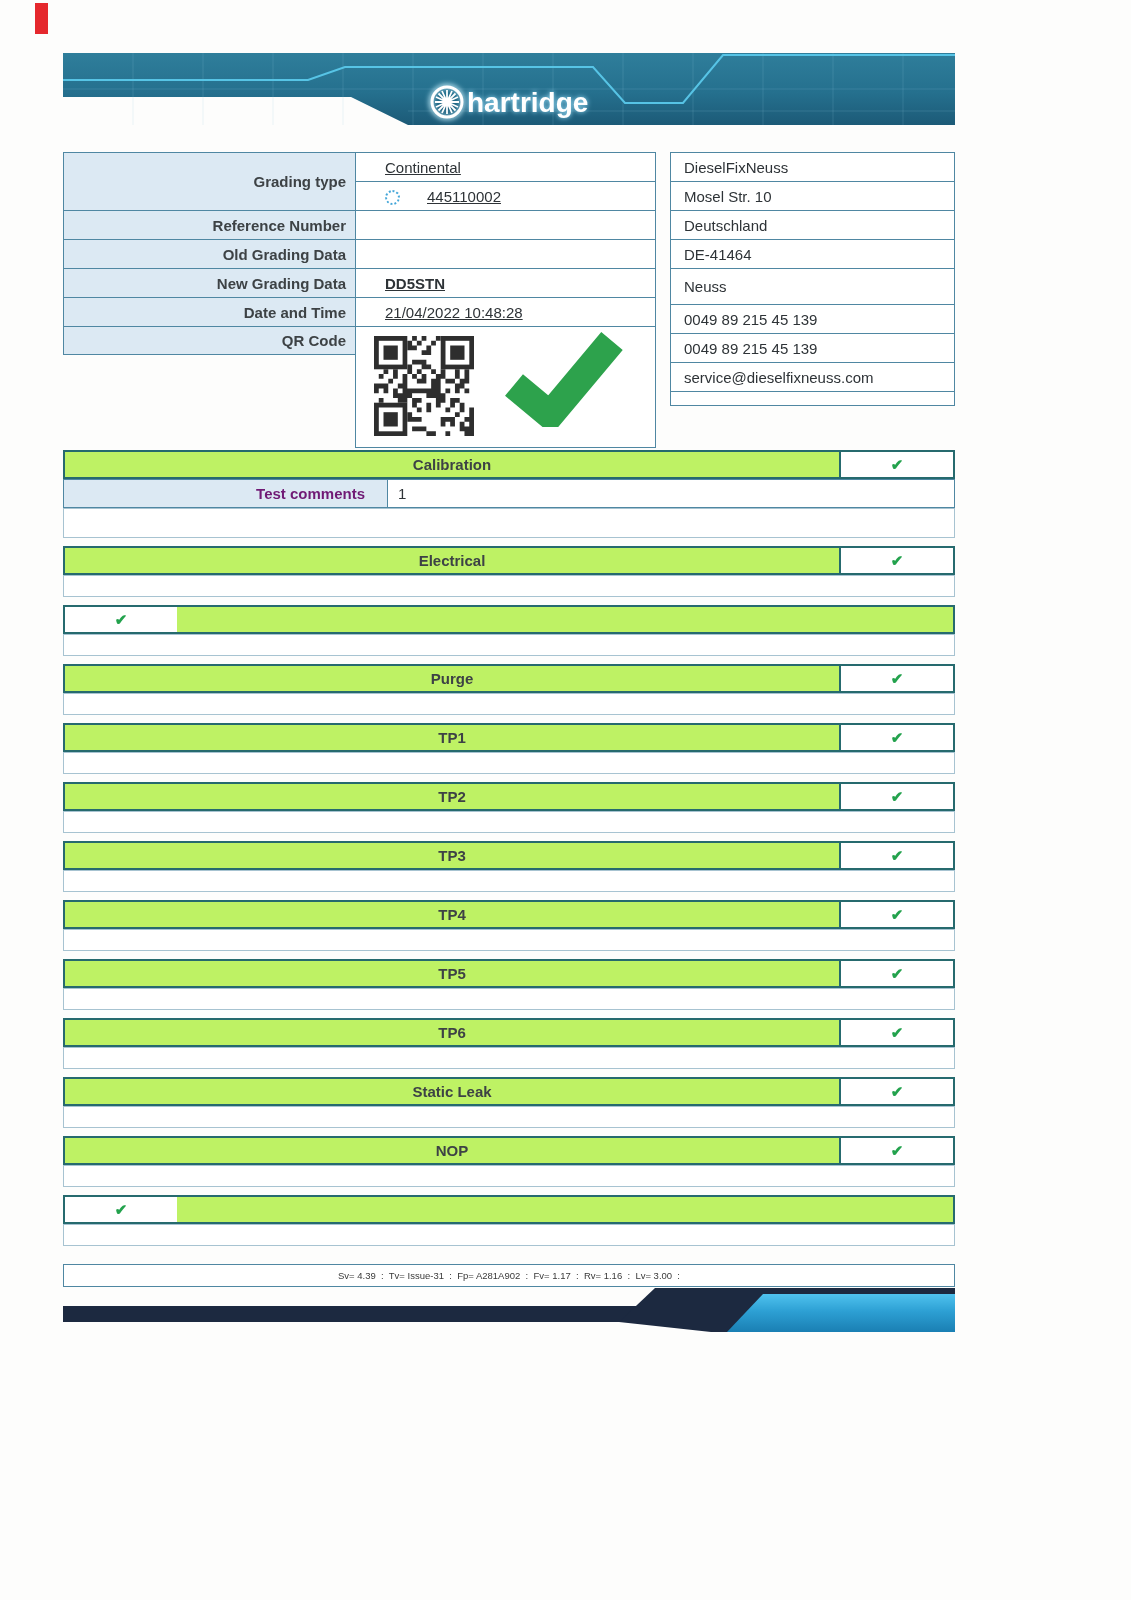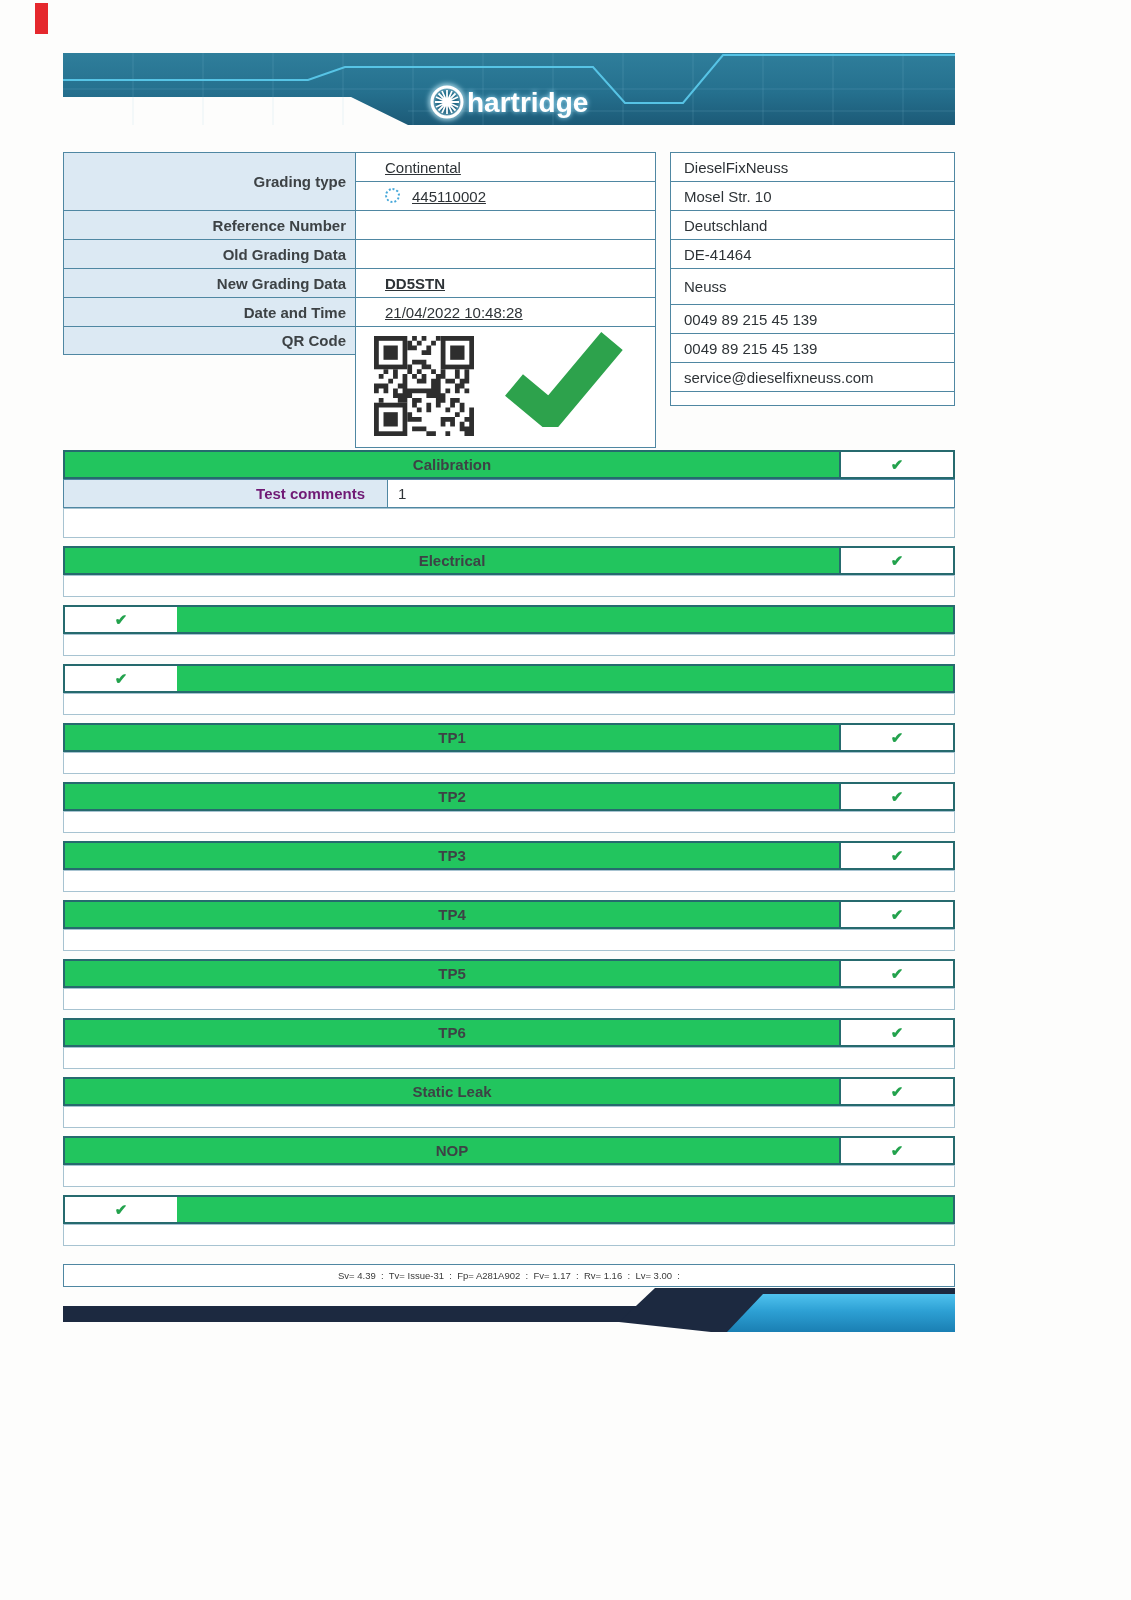--- a/index.html
+++ b/index.html
@@ -11,36 +11,36 @@
   .header-banner{position:absolute;left:63px;top:53px;width:892px;height:72px;}
 
   
   .info-table{position:absolute;left:63px;top:152px;width:592px;border-collapse:collapse;
               table-layout:fixed;font-size:15px;color:#2e3337;}
   .info-table td{border:1.5px solid #4f87a2;padding:0;vertical-align:middle;overflow:hidden;}
   .info-table td.lbl{background:#dce9f3;text-align:right;padding-right:9px;font-weight:bold;color:#3d4245;}
   .info-table td.val{padding-left:29px;background:#ffffff;text-decoration:underline;}
   .info-table td.noborder{border:none;background:transparent;}
   .bold{font-weight:bold;margin-left:24px;}
-  .val-flex{display:flex;align-items:flex-start;gap:12px;}
+  .val-flex{display:flex;align-items:flex-end;gap:27px;}
   .dot-circle{display:inline-block;width:11px;height:11px;border:2px dotted #45a7d9;border-radius:50%;}
   .qr-cell{position:relative;background:#ffffff;}
   .qr-svg{position:absolute;left:18px;top:9px;width:100px;height:100px;}
   .big-check{position:absolute;left:138px;top:4px;width:132px;height:96px;}
 
   
   .contact-table{position:absolute;left:670px;top:152px;width:285px;border-collapse:collapse;
                  table-layout:fixed;font-size:15px;color:#2e3337;}
   .contact-table td{border:1.5px solid #4f87a2;padding:0 0 0 13px;vertical-align:middle;background:#fff;}
 
   
   .sections{position:absolute;left:63px;top:450px;width:892px;}
   .section-block{margin-top:8px;}
   .section-block.first{margin-top:0;}
-  .sec-header{box-sizing:border-box;height:29px;display:flex;border:2px solid #266a6e;background:#22c55e;}
+  .sec-header{box-sizing:border-box;height:29px;display:flex;border:2px solid #266a6e;background:#bef264;}
   .sec-label{flex:1;display:flex;align-items:center;justify-content:center;font-weight:bold;
              font-size:15px;color:#3d4245;border-right:2px solid #266a6e;}
   .sec-check{width:112px;background:#ffffff;display:flex;align-items:center;justify-content:center;}
   .sec-check span{color:#23a24d;font-size:15px;font-weight:bold;}
   .empty-row{box-sizing:border-box;height:22px;border:1px solid #a7c3d1;background:#ffffff;}
   .empty-row.tall{height:30px;}
   .comments-row{display:flex;height:29px;box-sizing:border-box;}
   .c-label{box-sizing:border-box;width:325px;background:#dce9f3;border:1.5px solid #4f87a2;
            display:flex;align-items:center;justify-content:flex-end;padding-right:22px;
            font-weight:bold;font-size:15px;color:#701a75;}
@@ -218,20 +218,21 @@
       <div class="sec-header">
         <div class="sec-check">
           <span>✔</span>
         </div>
       </div>
       <div class="empty-row"></div>
     </div>
 
     <div class="section-block">
       <div class="sec-header">
+        <div class="sec-label">Purge</div>
         <div class="sec-check">
           <span>✔</span>
         </div>
       </div>
       <div class="empty-row"></div>
     </div>
 
     <div class="section-block">
       <div class="sec-header">
         <div class="sec-label">TP1</div>

